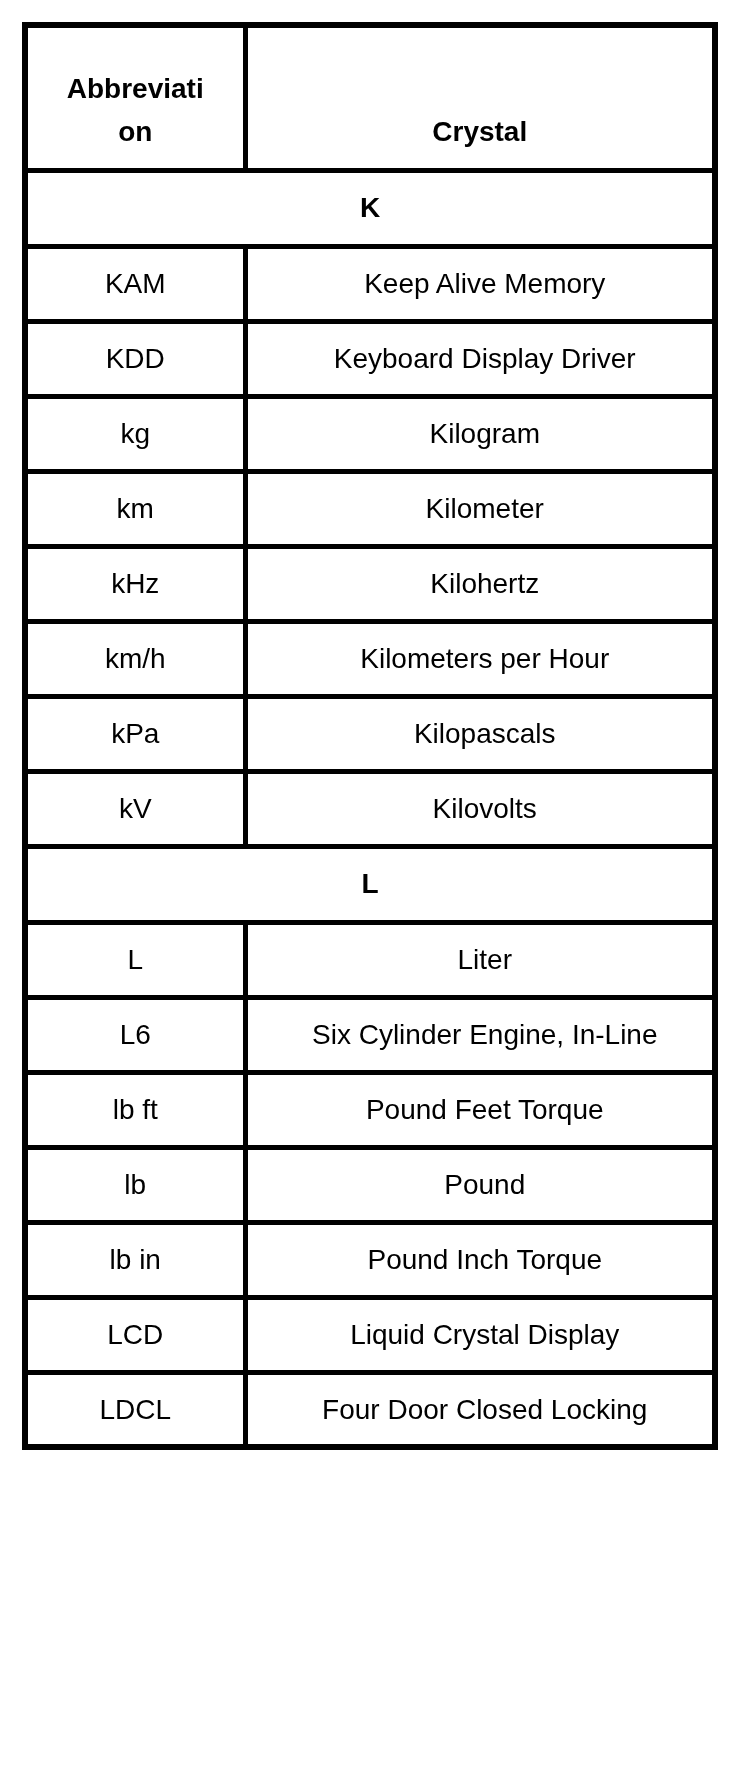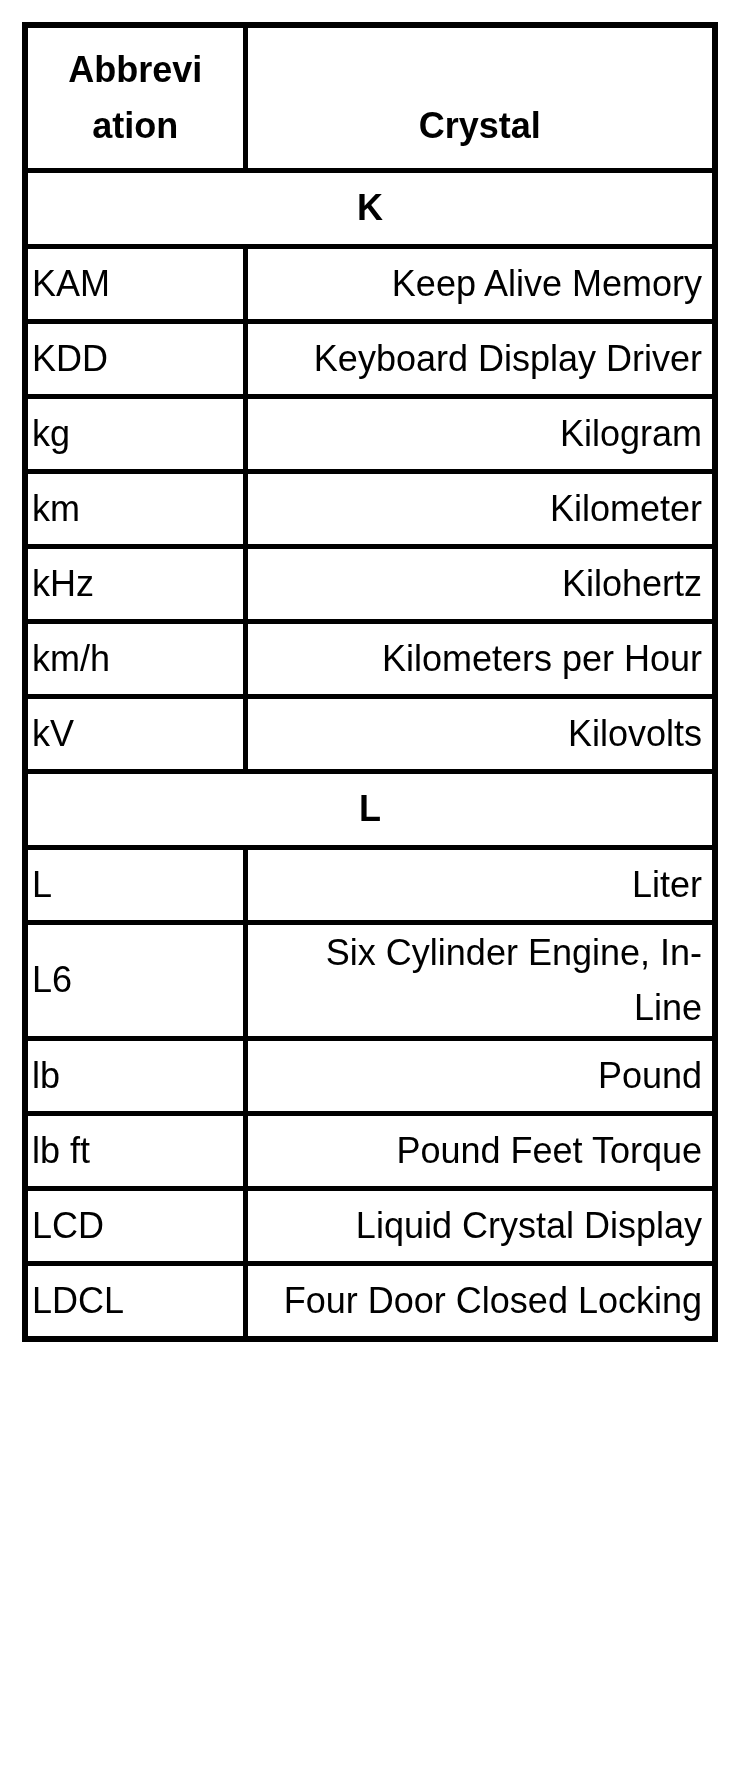--- a/index.html
+++ b/index.html
@@ -19,21 +19,21 @@
     border-collapse: collapse;
     table-layout: fixed;
     width: 690px;
     border: 6px solid #000000;
   }
   table.abbr-table col.col-abbr  { width: 220px; }
   table.abbr-table col.col-mean  { width: 470px; }
   table.abbr-table th,
   table.abbr-table td {
     border: 5px solid #000000;
-    font-size: 36px;
+    font-size: 28px;
     line-height: 1.55;
     background: #ffffff;
     box-sizing: border-box;
   }
   tr.header-row { height: 145px; }
   tr.header-row th {
     font-weight: bold;
     text-align: center;
     vertical-align: bottom;
     padding: 0 0 14px 0;
@@ -45,25 +45,26 @@
     overflow-wrap: anywhere;
   }
   tr.section-row { height: 76px; }
   tr.section-row td {
     font-weight: bold;
     text-align: center;
     vertical-align: middle;
   }
   tr.data-row { height: 75px; }
   tr.data-row td.cell-abbr {
+    text-align: center;
     vertical-align: middle;
     padding: 0 4px;
   }
   tr.data-row td.cell-meaning {
-    text-align: right;
+    text-align: center;
     vertical-align: middle;
     padding: 0 10px 0 20px;
   }
 </style>
 </head>
 <body>
 
 <div class="page">
   <table class="abbr-table">
     <colgroup>
@@ -99,41 +100,49 @@
         </tr>
         <tr class="data-row">
           <td class="cell-abbr">kHz</td>
           <td class="cell-meaning">Kilohertz</td>
         </tr>
         <tr class="data-row">
           <td class="cell-abbr">km/h</td>
           <td class="cell-meaning">Kilometers per Hour</td>
         </tr>
         <tr class="data-row">
+          <td class="cell-abbr">kPa</td>
+          <td class="cell-meaning">Kilopascals</td>
+        </tr>
+        <tr class="data-row">
           <td class="cell-abbr">kV</td>
           <td class="cell-meaning">Kilovolts</td>
         </tr>
         <tr class="section-row">
           <td colspan="2">L</td>
         </tr>
         <tr class="data-row">
           <td class="cell-abbr">L</td>
           <td class="cell-meaning">Liter</td>
         </tr>
         <tr class="data-row">
           <td class="cell-abbr">L6</td>
           <td class="cell-meaning">Six Cylinder Engine, In-Line</td>
         </tr>
         <tr class="data-row">
+          <td class="cell-abbr">lb ft</td>
+          <td class="cell-meaning">Pound Feet Torque</td>
+        </tr>
+        <tr class="data-row">
           <td class="cell-abbr">lb</td>
           <td class="cell-meaning">Pound</td>
         </tr>
         <tr class="data-row">
-          <td class="cell-abbr">lb ft</td>
-          <td class="cell-meaning">Pound Feet Torque</td>
+          <td class="cell-abbr">lb in</td>
+          <td class="cell-meaning">Pound Inch Torque</td>
         </tr>
         <tr class="data-row">
           <td class="cell-abbr">LCD</td>
           <td class="cell-meaning">Liquid Crystal Display</td>
         </tr>
         <tr class="data-row">
           <td class="cell-abbr">LDCL</td>
           <td class="cell-meaning">Four Door Closed Locking</td>
         </tr>
       </tbody>

